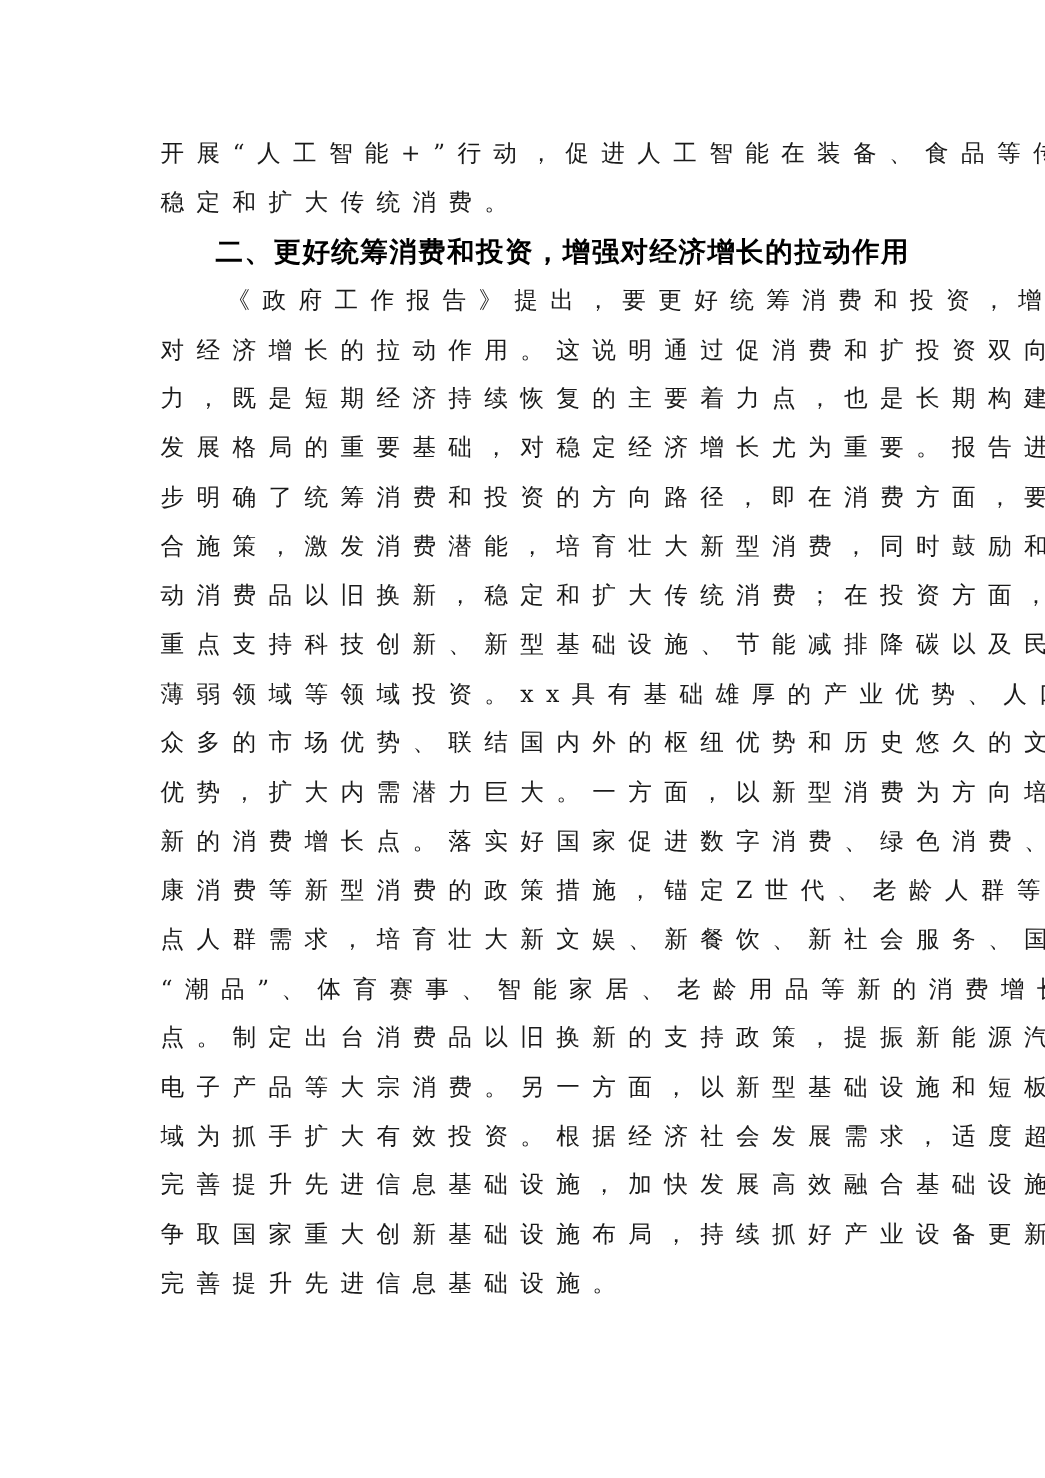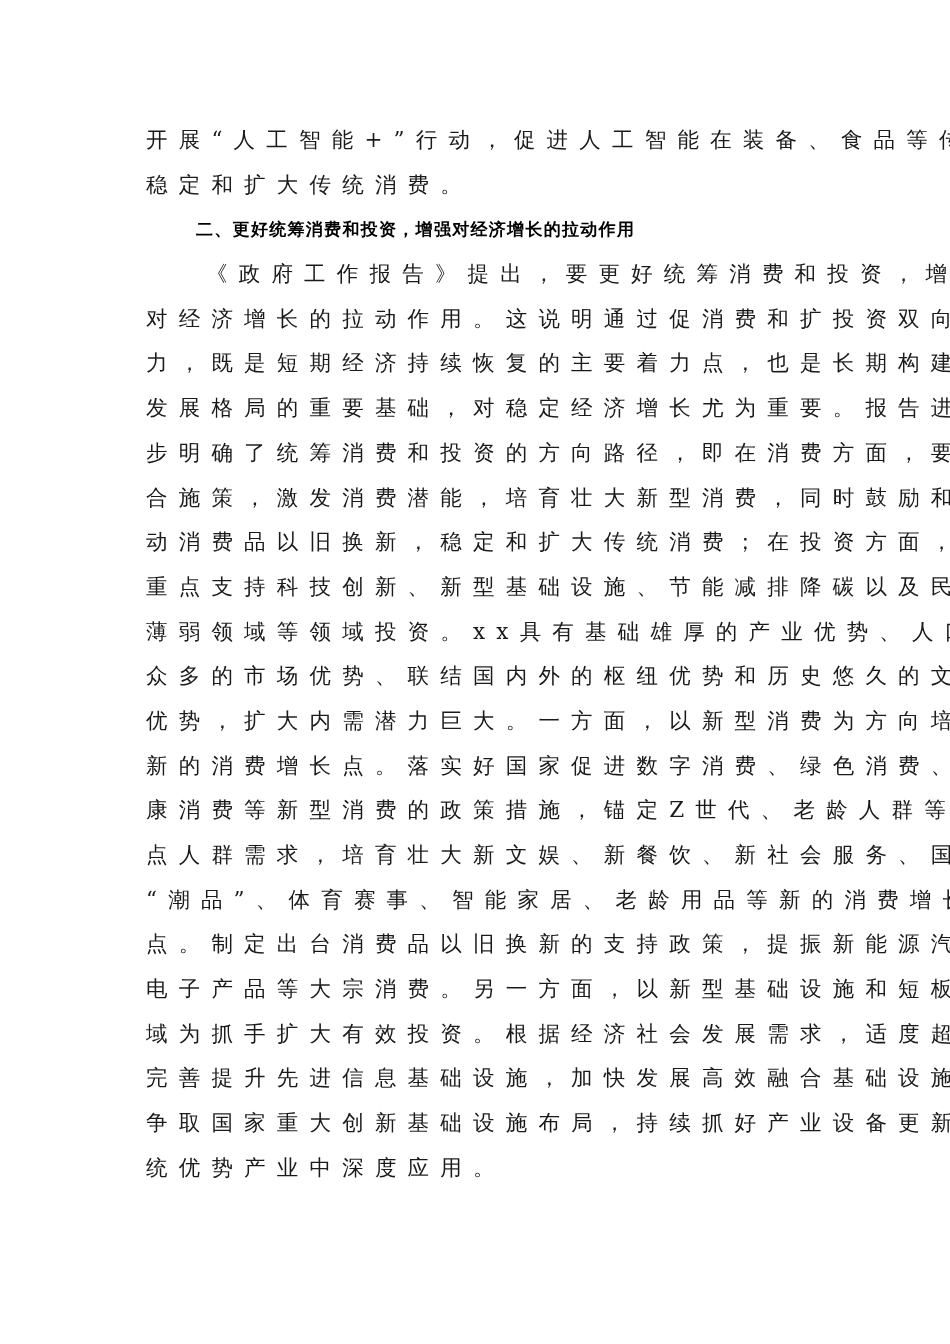--- a/index.html
+++ b/index.html
@@ -26,21 +26,21 @@
       font-family: "DejaVu Serif", "Liberation Serif", serif;
       font-size: 21.5px;
       letter-spacing: 11.2px;
       color: #1a1a1a;
     }
     .heading {
       height: 44.7px;
       line-height: 44.7px;
       white-space: nowrap;
       font-family: "DejaVu Sans", "Liberation Sans", sans-serif;
-      font-size: 17px;
+      font-size: 25px;
       font-weight: bold;
       letter-spacing: 1.3px;
       color: #000000;
       padding-left: 50px;
     }
     .indent {
       padding-left: 60px;
     }
   </style>
 </head>
@@ -69,16 +69,16 @@
     <div class="line">优势，扩大内需潜力巨大。一方面，以新型消费为方向培育</div>
     <div class="line">新的消费增长点。落实好国家促进数字消费、绿色消费、健</div>
     <div class="line">康消费等新型消费的政策措施，锚定Z世代、老龄人群等重</div>
     <div class="line">点人群需求，培育壮大新文娱、新餐饮、新社会服务、国货</div>
     <div class="line">“潮品”、体育赛事、智能家居、老龄用品等新的消费增长</div>
     <div class="line">点。制定出台消费品以旧换新的支持政策，提振新能源汽车</div>
     <div class="line">电子产品等大宗消费。另一方面，以新型基础设施和短板领</div>
     <div class="line">域为抓手扩大有效投资。根据经济社会发展需求，适度超前</div>
     <div class="line">完善提升先进信息基础设施，加快发展高效融合基础设施，</div>
     <div class="line">争取国家重大创新基础设施布局，持续抓好产业设备更新和</div>
-    <div class="line">统优势产业中深度应用。</div>
+    <div class="line">完善提升先进信息基础设施。</div>
   </div>
 
 </div>
 
 </body></html>

